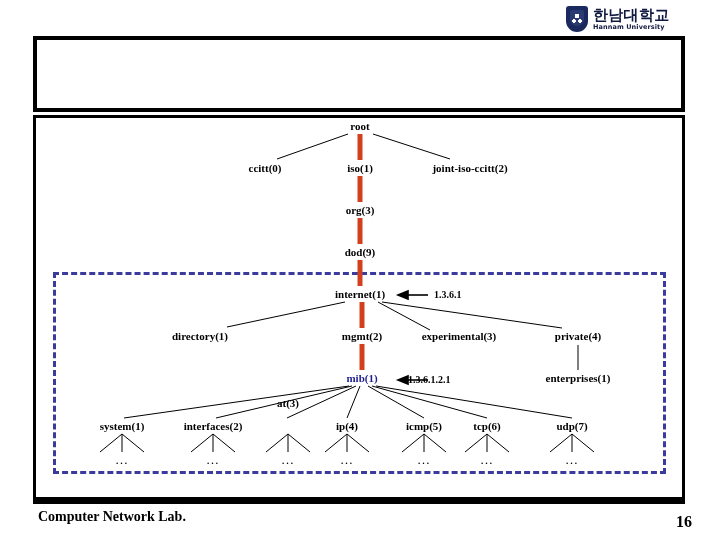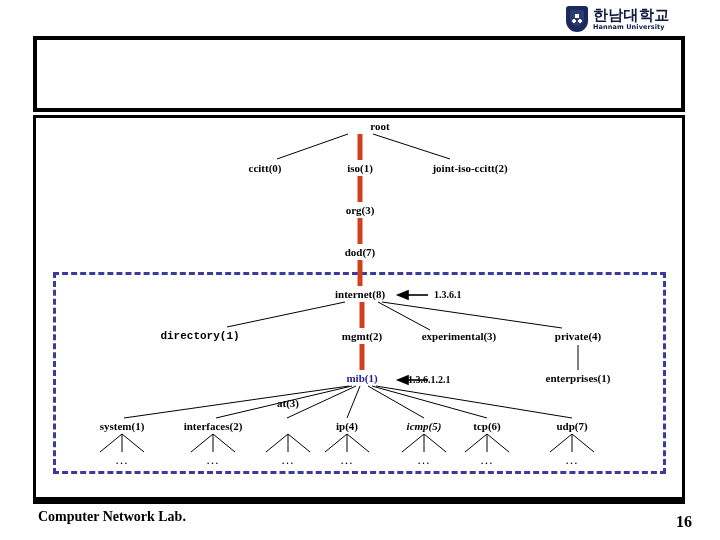--- a/index.html
+++ b/index.html
@@ -194,39 +194,39 @@
     </g>
 
     <g stroke="#000000" stroke-width="1.6" fill="#000000">
       <line x1="428" y1="295" x2="404" y2="295"></line>
       <polygon points="398,295 408,291 408,299"></polygon>
       <line x1="428" y1="380" x2="404" y2="380"></line>
       <polygon points="398,380 408,376 408,384"></polygon>
     </g>
   </svg>
 
-  <div class="node" style="left:380px;top:120px;">root</div>
+  <div class="node" style="left:360px;top:120px;">root</div>
   <div class="node" style="left:265px;top:162px;">ccitt(0)</div>
   <div class="node" style="left:360px;top:162px;">iso(1)</div>
   <div class="node" style="left:470px;top:162px;">joint-iso-ccitt(2)</div>
   <div class="node" style="left:360px;top:204px;">org(3)</div>
-  <div class="node" style="left:360px;top:246px;">dod(7)</div>
-  <div class="node" style="left:360px;top:288px;">internet(8)</div>
-  <div class="node" style="left:200px;top:330px;font-family:Liberation Mono, monospace;">directory(1)</div>
+  <div class="node" style="left:360px;top:246px;">dod(9)</div>
+  <div class="node" style="left:360px;top:288px;">internet(1)</div>
+  <div class="node" style="left:200px;top:330px;">directory(1)</div>
   <div class="node" style="left:362px;top:330px;">mgmt(2)</div>
   <div class="node" style="left:459px;top:330px;">experimental(3)</div>
   <div class="node" style="left:578px;top:330px;">private(4)</div>
   <div class="node blue" style="left:362px;top:372px;text-align:right;">mib(1)</div>
   <div class="node" style="left:578px;top:372px;">enterprises(1)</div>
 
   <div class="node" style="left:122px;top:420px;">system(1)</div>
   <div class="node" style="left:213px;top:420px;">interfaces(2)</div>
   <div class="node" style="left:288px;top:397px;">at(3)</div>
   <div class="node" style="left:347px;top:420px;">ip(4)</div>
-  <div class="node" style="left:424px;top:420px;font-style:italic;">icmp(5)</div>
+  <div class="node" style="left:424px;top:420px;">icmp(5)</div>
   <div class="node" style="left:487px;top:420px;">tcp(6)</div>
   <div class="node" style="left:572px;top:420px;">udp(7)</div>
 
   <div class="dots" style="left:122px;top:452px;">…</div>
   <div class="dots" style="left:213px;top:452px;">…</div>
   <div class="dots" style="left:288px;top:452px;">…</div>
   <div class="dots" style="left:347px;top:452px;">…</div>
   <div class="dots" style="left:424px;top:452px;">…</div>
   <div class="dots" style="left:487px;top:452px;">…</div>
   <div class="dots" style="left:572px;top:452px;">…</div>

